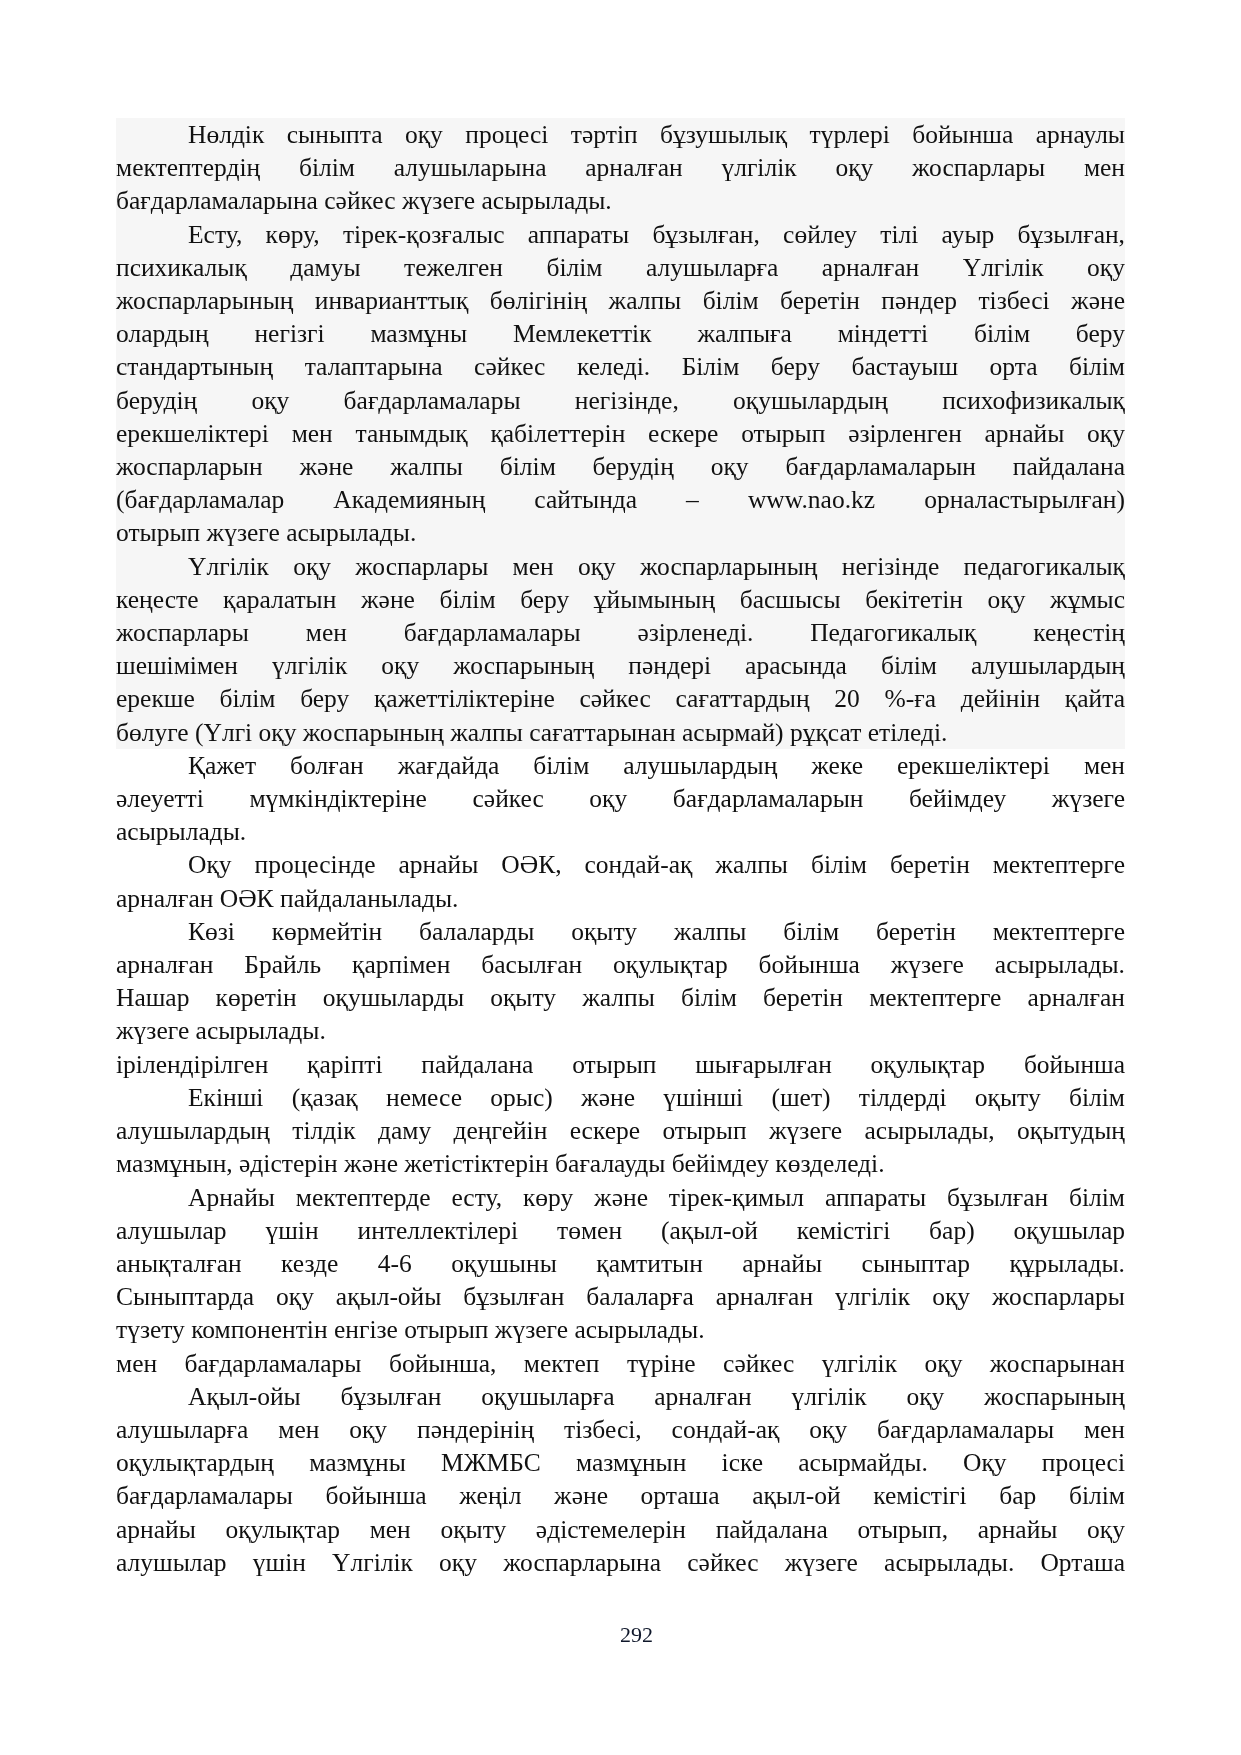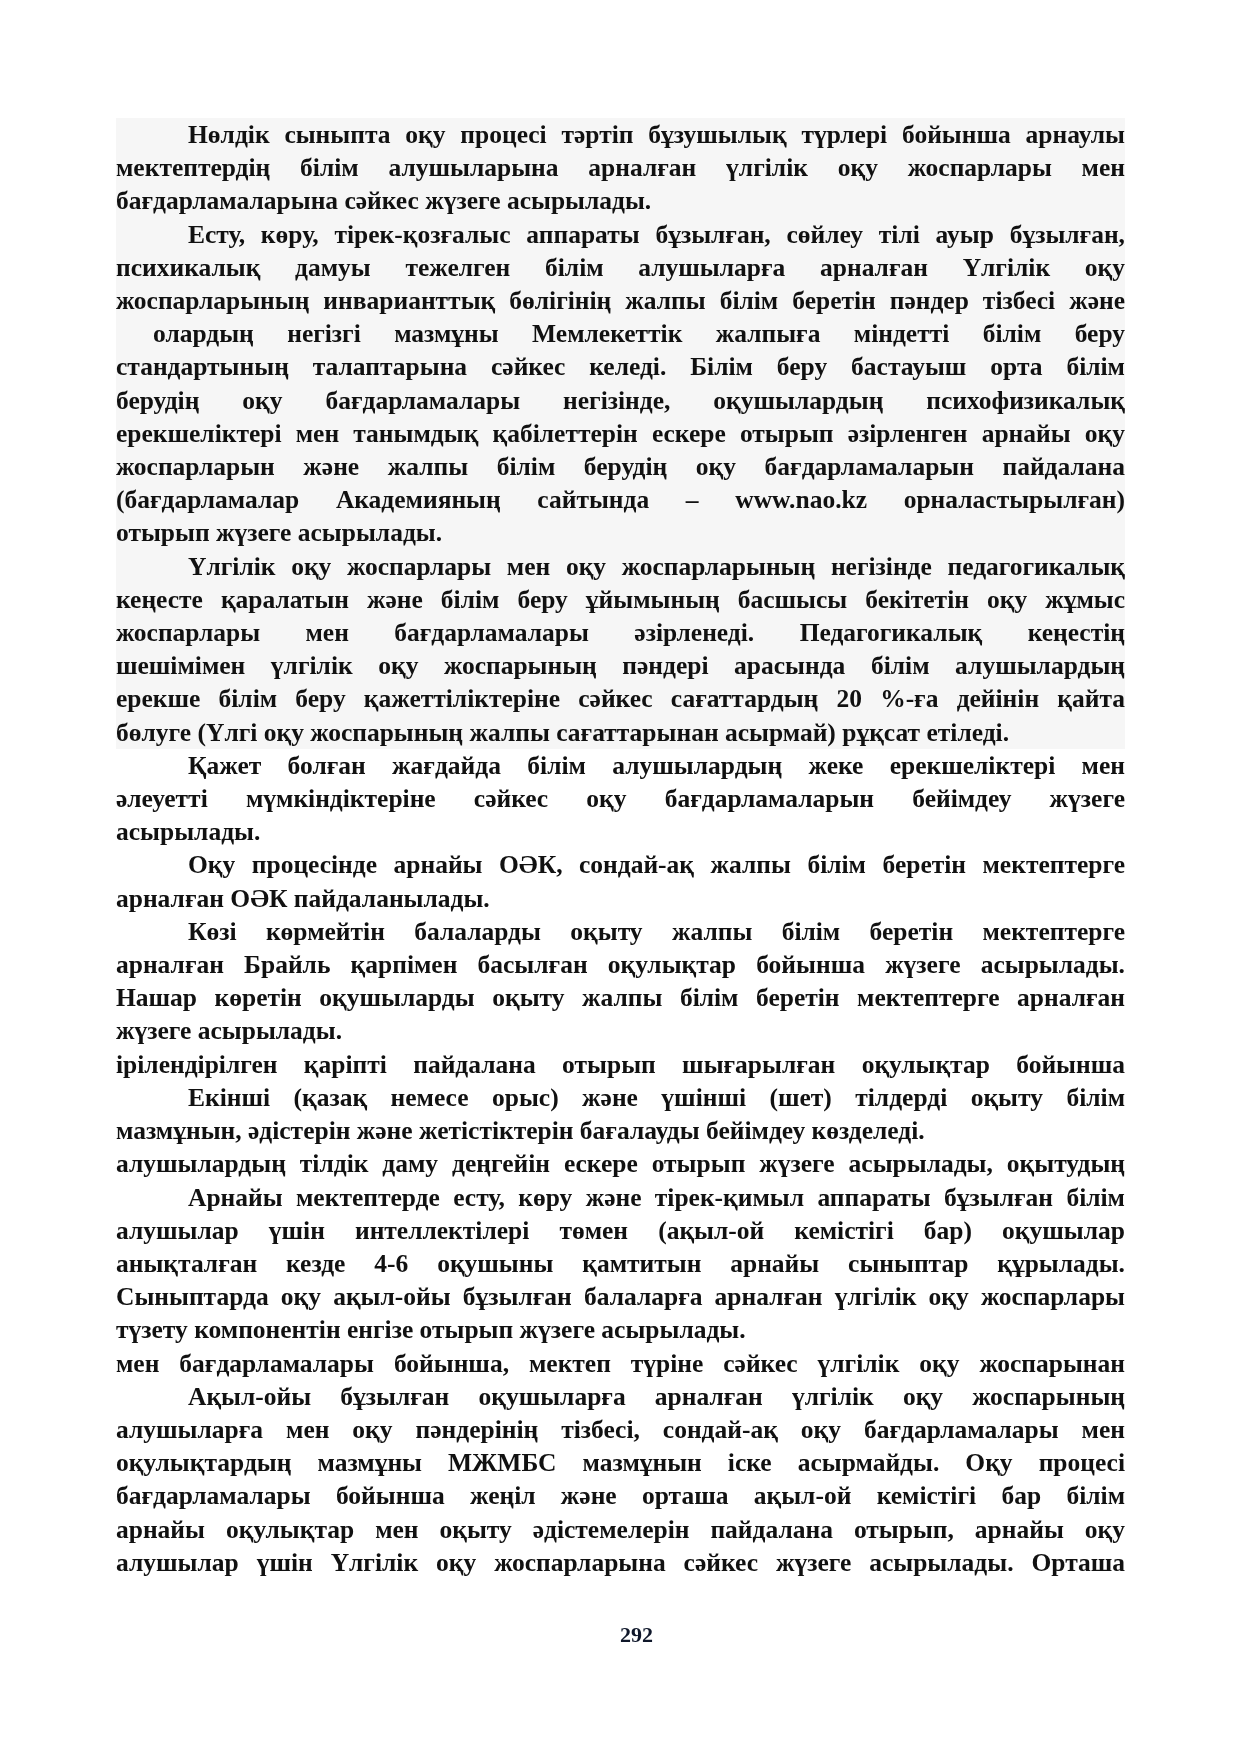--- a/index.html
+++ b/index.html
@@ -1,17 +1,17 @@
 <!DOCTYPE html>
 <html><head>
 <meta charset="utf-8">
 <style>
   html, body { margin: 0; padding: 0; background: #ffffff; }
   body { width: 1241px; height: 1755px; position: relative; overflow: hidden; }
-  .page { position: absolute; left: 0; top: 0; width: 1241px; height: 1447px; background: #ffffff; font-weight: bold; }
+  .page { position: absolute; left: 0; top: 0; width: 1241px; height: 1447px; background: #ffffff; }
   .textblock {
     position: absolute; left: 116px; top: 118px; width: 1009px;
     font-family: "Liberation Serif", "DejaVu Serif", serif;
     font-size: 25.5px; line-height: 33.2px; color: #111111;
   }
   .shaded { background: #f6f6f6; }
   .line { display: block; text-align: justify; text-align-last: justify; white-space: nowrap; }
   .line.last { text-align-last: left; }
   .line.indent { padding-left: 72px; }
   .page-number {
@@ -26,21 +26,21 @@
   <div class="textblock" id="textblock">
       <div class="para-wrap shaded">
         <span class="line indent" style="white-space: normal; text-align-last: justify;">Нөлдік сыныпта оқу процесі тәртіп бұзушылық түрлері бойынша арнаулы</span>
         <span class="line" style="white-space: normal; text-align-last: justify;">мектептердің білім алушыларына арналған үлгілік оқу жоспарлары мен</span>
         <span class="line last" style="white-space: normal; text-align-last: left;">бағдарламаларына сәйкес жүзеге асырылады.</span>
       </div>
       <div class="para-wrap shaded">
         <span class="line indent" style="white-space: normal; text-align-last: justify;">Есту, көру, тірек-қозғалыс аппараты бұзылған, сөйлеу тілі ауыр бұзылған,</span>
         <span class="line" style="white-space: normal; text-align-last: justify;">психикалық дамуы тежелген білім алушыларға арналған Үлгілік оқу</span>
         <span class="line" style="white-space: normal; text-align-last: justify;">жоспарларының инварианттық бөлігінің жалпы білім беретін пәндер тізбесі және</span>
-        <span class="line" style="white-space: normal; text-align-last: justify; margin-left: 37px;">олардың негізгі мазмұны Мемлекеттік жалпыға міндетті білім беру</span>
+        <span class="line" style="white-space: normal; text-align-last: justify;">олардың негізгі мазмұны Мемлекеттік жалпыға міндетті білім беру</span>
         <span class="line" style="white-space: normal; text-align-last: justify;">стандартының талаптарына сәйкес келеді. Білім беру бастауыш орта білім</span>
         <span class="line" style="white-space: normal; text-align-last: justify;">берудің оқу бағдарламалары негізінде, оқушылардың психофизикалық</span>
         <span class="line" style="white-space: normal; text-align-last: justify;">ерекшеліктері мен танымдық қабілеттерін ескере отырып әзірленген арнайы оқу</span>
         <span class="line" style="white-space: normal; text-align-last: justify;">жоспарларын және  жалпы білім берудің оқу бағдарламаларын пайдалана</span>
         <span class="line" style="white-space: normal; text-align-last: justify;">(бағдарламалар Академияның сайтында – www.nao.kz орналастырылған)</span>
         <span class="line last" style="white-space: normal; text-align-last: left;">отырып жүзеге асырылады.</span>
       </div>
       <div class="para-wrap shaded">
         <span class="line indent" style="white-space: normal; text-align-last: justify;">Үлгілік оқу жоспарлары мен оқу жоспарларының негізінде педагогикалық</span>
         <span class="line" style="white-space: normal; text-align-last: justify;">кеңесте қаралатын және білім беру ұйымының басшысы бекітетін оқу жұмыс</span>
@@ -60,22 +60,22 @@
       </div>
       <div class="para-wrap">
         <span class="line indent" style="white-space: normal; text-align-last: justify;">Көзі көрмейтін балаларды оқыту жалпы білім беретін мектептерге</span>
         <span class="line" style="white-space: normal; text-align-last: justify;">арналған Брайль қарпімен басылған оқулықтар бойынша жүзеге асырылады.</span>
         <span class="line" style="white-space: normal; text-align-last: justify;">Нашар көретін оқушыларды оқыту жалпы білім беретін мектептерге арналған</span>
         <span class="line last" style="white-space: normal; text-align-last: left;">жүзеге асырылады.</span>
         <span class="line" style="white-space: normal; text-align-last: justify;">ірілендірілген қаріпті пайдалана отырып шығарылған оқулықтар бойынша</span>
       </div>
       <div class="para-wrap">
         <span class="line indent" style="white-space: normal; text-align-last: justify;">Екінші (қазақ немесе орыс) және үшінші (шет) тілдерді оқыту білім</span>
+        <span class="line" style="white-space: normal; text-align-last: justify;">алушылардың тілдік даму деңгейін ескере отырып жүзеге асырылады, оқытудың</span>
         <span class="line last" style="white-space: normal; text-align-last: left;">мазмұнын, әдістерін және жетістіктерін бағалауды бейімдеу көзделеді.</span>
-        <span class="line" style="white-space: normal; text-align-last: justify;">алушылардың тілдік даму деңгейін ескере отырып жүзеге асырылады, оқытудың</span>
       </div>
       <div class="para-wrap">
         <span class="line indent" style="white-space: normal; text-align-last: justify;">Арнайы мектептерде есту, көру және тірек-қимыл аппараты бұзылған білім</span>
         <span class="line" style="white-space: normal; text-align-last: justify;">алушылар үшін интеллектілері төмен (ақыл-ой кемістігі бар) оқушылар</span>
         <span class="line" style="white-space: normal; text-align-last: justify;">анықталған кезде 4-6 оқушыны қамтитын арнайы сыныптар құрылады.</span>
         <span class="line" style="white-space: normal; text-align-last: justify;">Сыныптарда оқу ақыл-ойы бұзылған балаларға арналған үлгілік оқу жоспарлары</span>
         <span class="line last" style="white-space: normal; text-align-last: left;">түзету компонентін енгізе отырып жүзеге асырылады.</span>
         <span class="line" style="white-space: normal; text-align-last: justify;">мен бағдарламалары бойынша, мектеп түріне сәйкес үлгілік оқу жоспарынан</span>
       </div>
       <div class="para-wrap">

